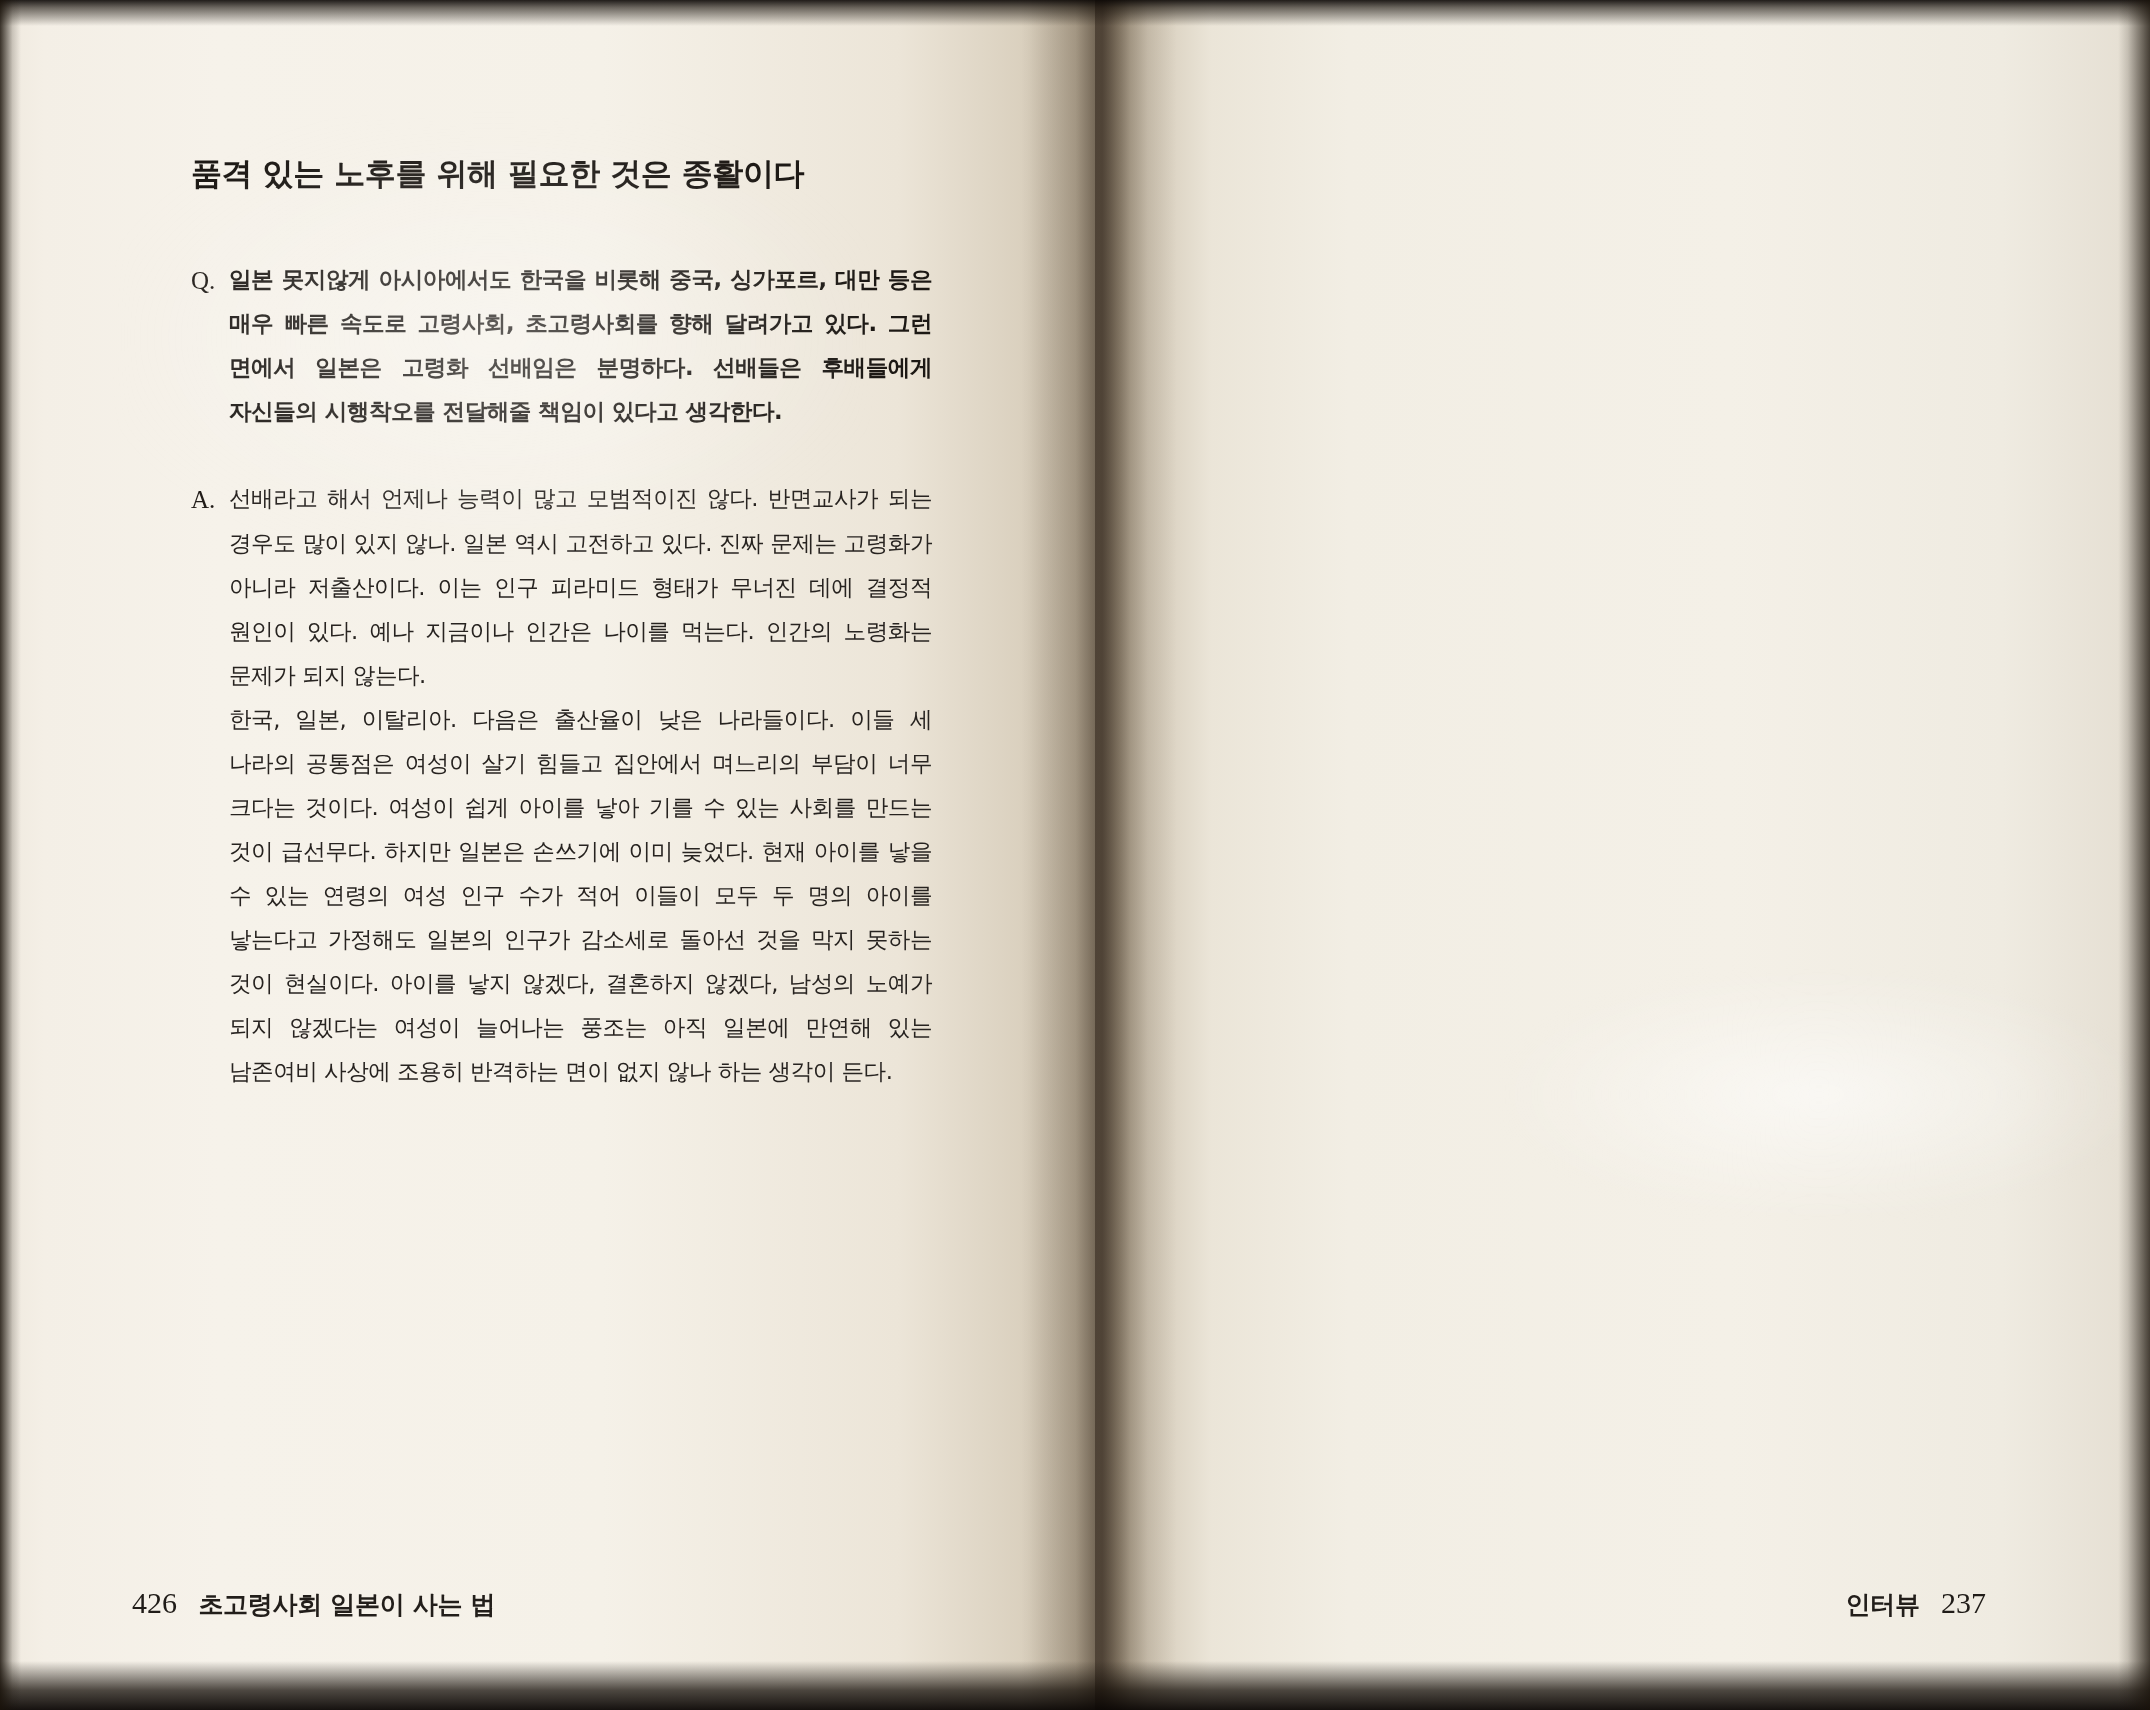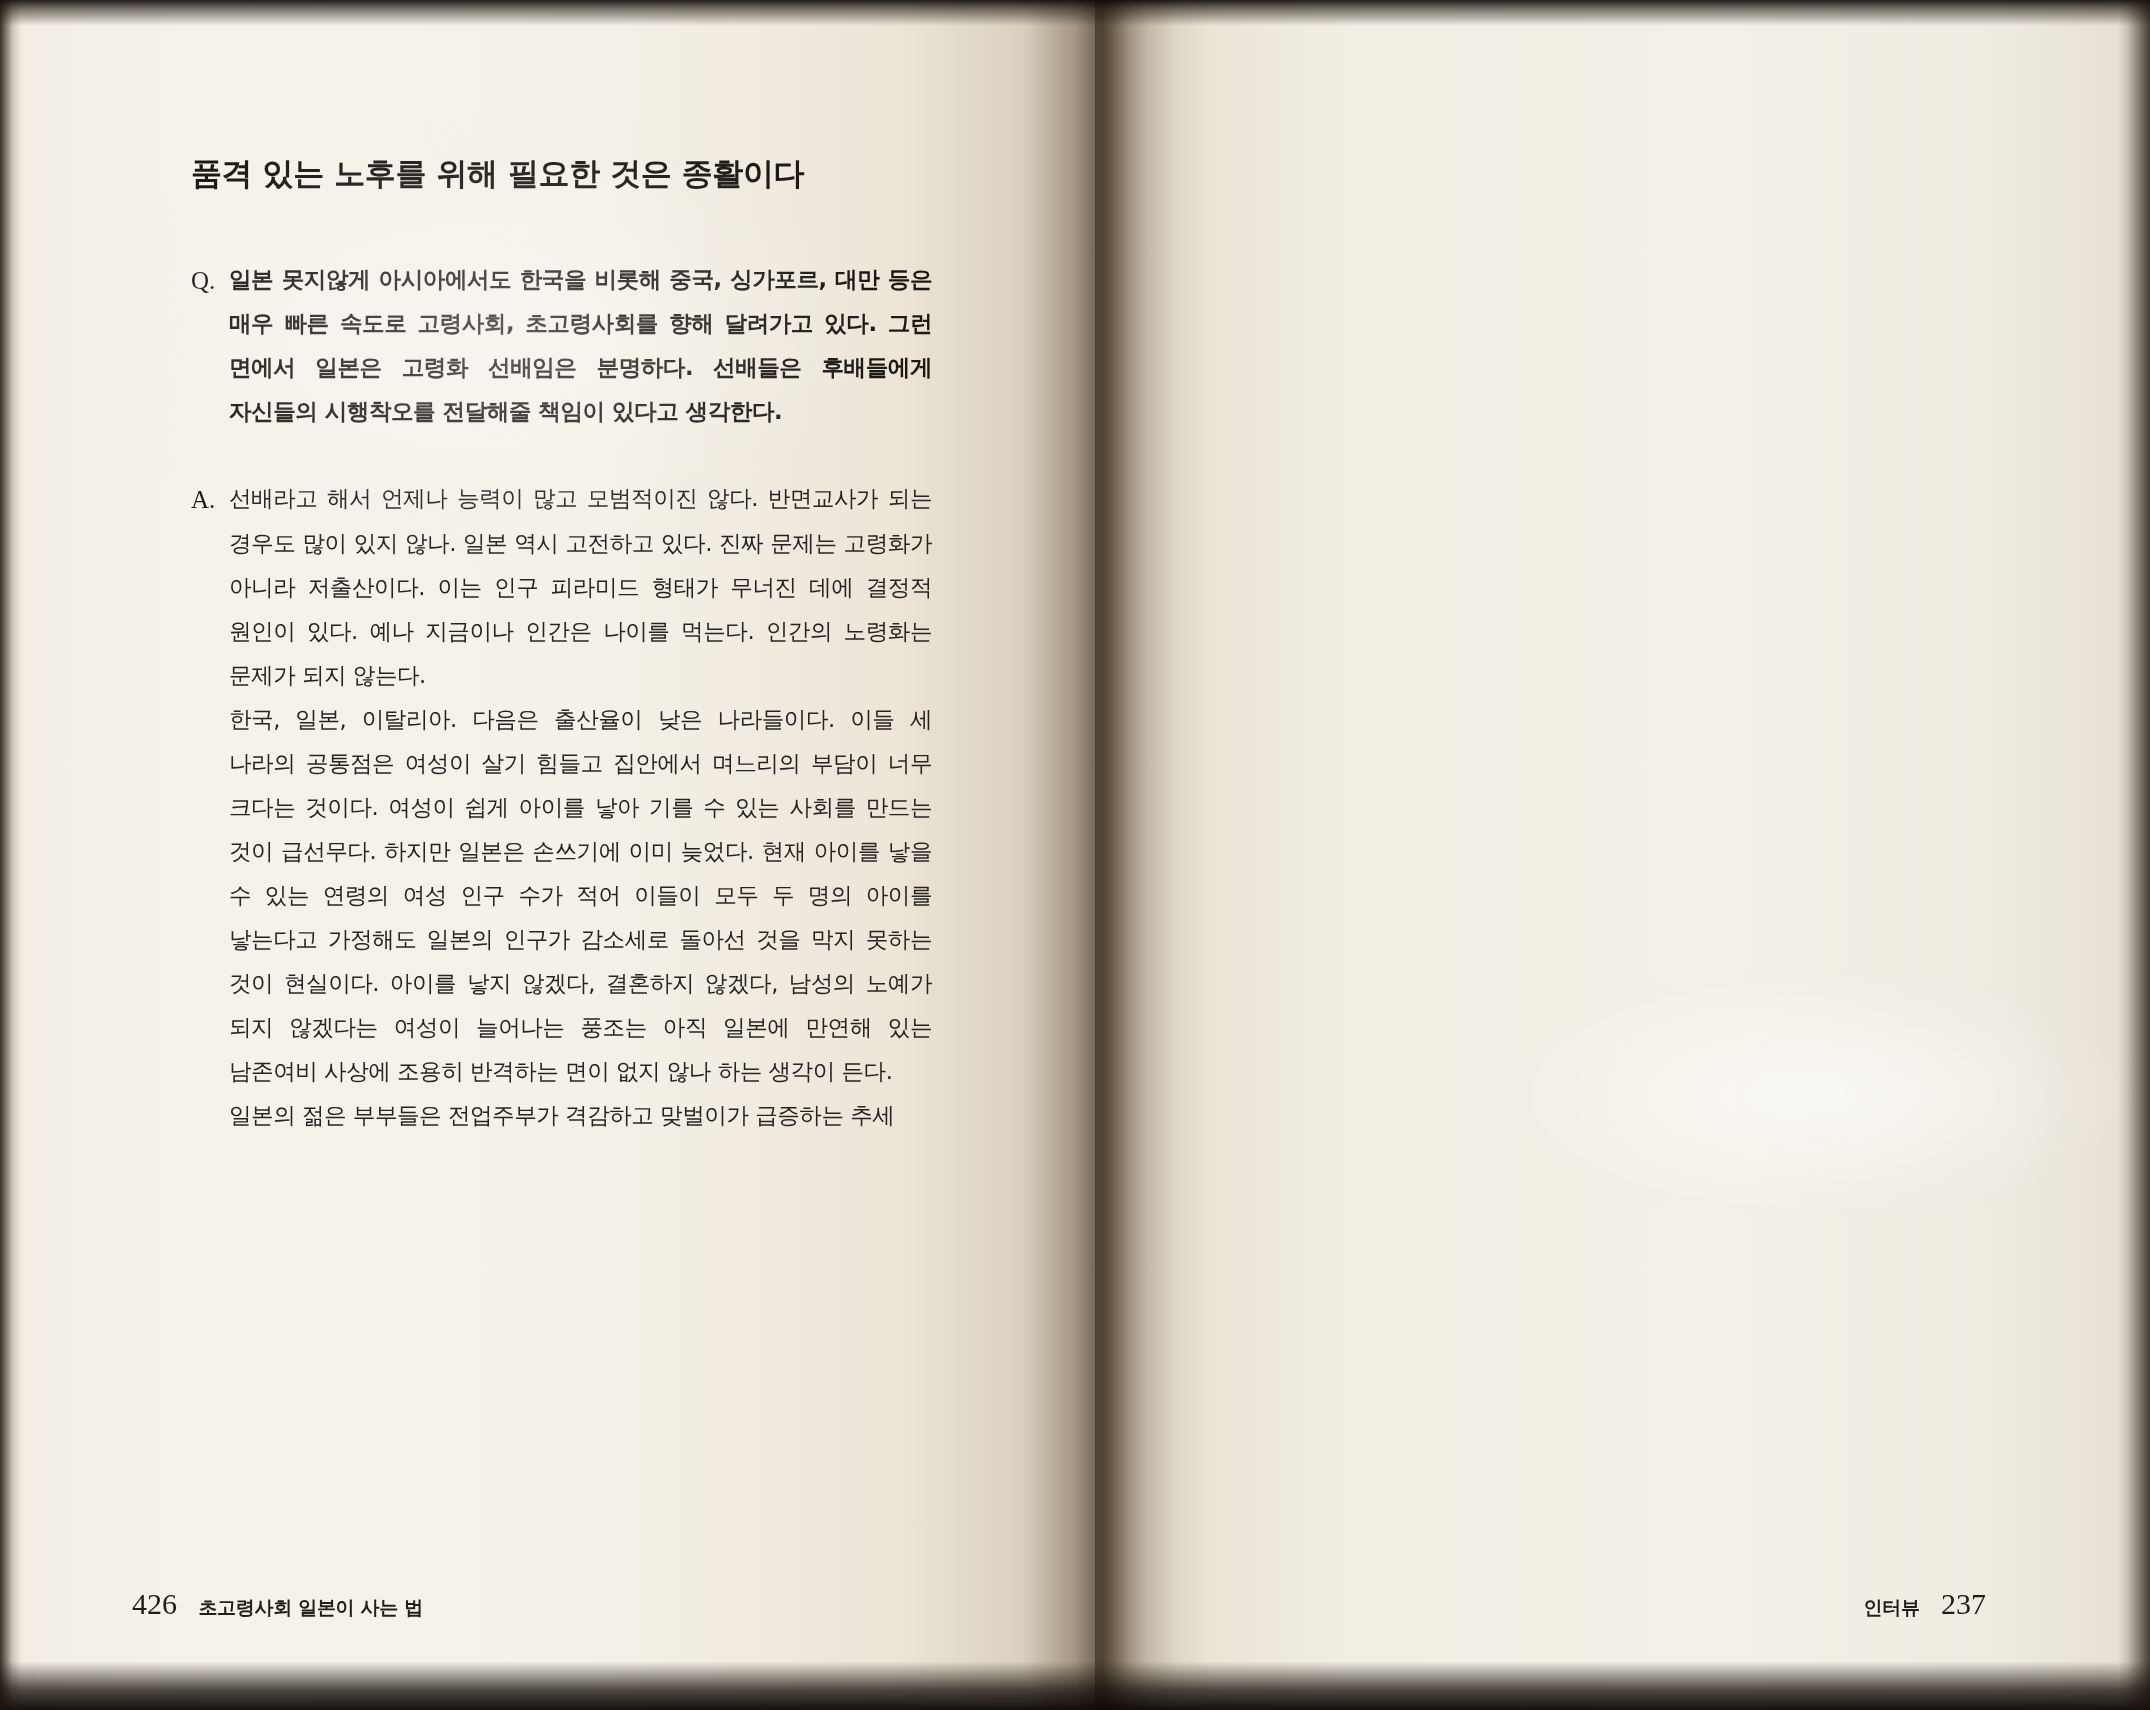--- a/index.html
+++ b/index.html
@@ -196,21 +196,21 @@
   .folio-right { right: 165px; }
 
   .folio-num {
     font-family: "Liberation Serif", serif;
     font-size: 30px;
     font-weight: normal;
     color: #201c18;
   }
   .folio-text {
     font-family: "DejaVu Sans", sans-serif;
-    font-size: 19px;
+    font-size: 25px;
     font-weight: bold;
     letter-spacing: -0.3px;
     color: #221e1a;
     margin-top: 40px;
   }
 </style>
 </head>
 <body>
 
 <div class="book">
@@ -225,21 +225,20 @@
         <div class="qa-body">
           <p class="para bold">일본 못지않게 아시아에서도 한국을 비롯해 중국, 싱가포르, 대만 등은 매우 빠른 속도로 고령사회, 초고령사회를 향해 달려가고 있다. 그런 면에서 일본은 고령화 선배임은 분명하다. 선배들은 후배들에게 자신들의 시행착오를 전달해줄 책임이 있다고 생각한다.</p>
         </div>
       </div>
 
       <div class="qa-block">
         <div class="qa-marker">A.</div>
         <div class="qa-body">
           <p class="para">선배라고 해서 언제나 능력이 많고 모범적이진 않다. 반면교사가 되는 경우도 많이 있지 않나. 일본 역시 고전하고 있다. 진짜 문제는 고령화가 아니라 저출산이다. 이는 인구 피라미드 형태가 무너진 데에 결정적 원인이 있다. 예나 지금이나 인간은 나이를 먹는다. 인간의 노령화는 문제가 되지 않는다.</p>
           <p class="para">한국, 일본, 이탈리아. 다음은 출산율이 낮은 나라들이다. 이들 세 나라의 공통점은 여성이 살기 힘들고 집안에서 며느리의 부담이 너무 크다는 것이다. 여성이 쉽게 아이를 낳아 기를 수 있는 사회를 만드는 것이 급선무다. 하지만 일본은 손쓰기에 이미 늦었다. 현재 아이를 낳을 수 있는 연령의 여성 인구 수가 적어 이들이 모두 두 명의 아이를 낳는다고 가정해도 일본의 인구가 감소세로 돌아선 것을 막지 못하는 것이 현실이다. 아이를 낳지 않겠다, 결혼하지 않겠다, 남성의 노예가 되지 않겠다는 여성이 늘어나는 풍조는 아직 일본에 만연해 있는 남존여비 사상에 조용히 반격하는 면이 없지 않나 하는 생각이 든다.</p>
-          <p class="para">일본의 젊은 부부들은 전업주부가 격감하고 맞벌이가 급증하는 추세</p>
         </div>
       </div>
 
     </div>
 
     <div class="folio folio-left">
       <span class="folio-num">426</span>
       <span class="folio-text">초고령사회 일본이 사는 법</span>
     </div>
   </div>

